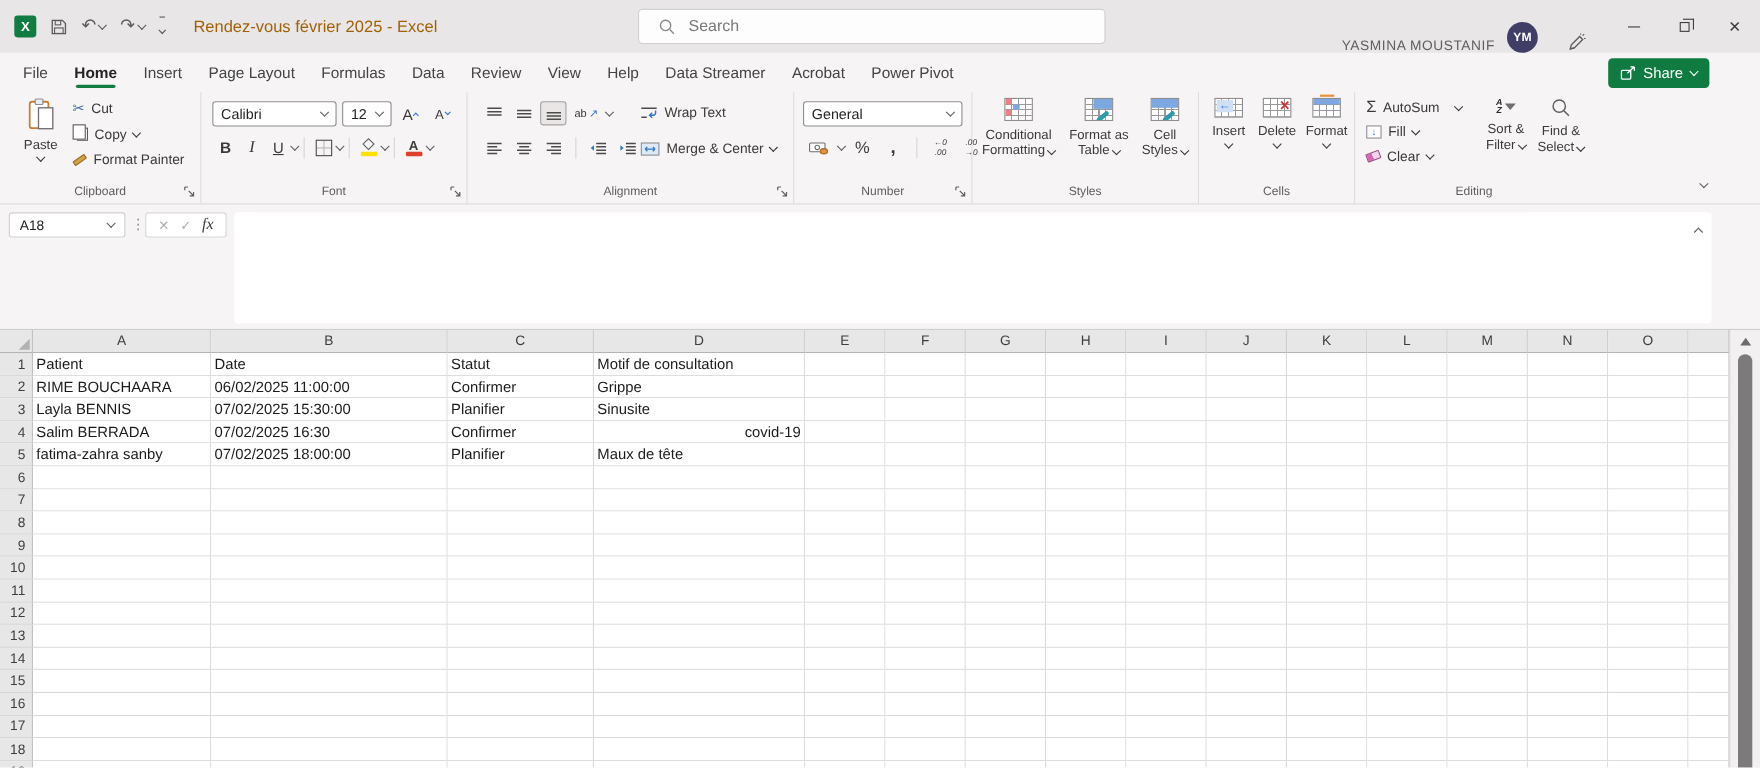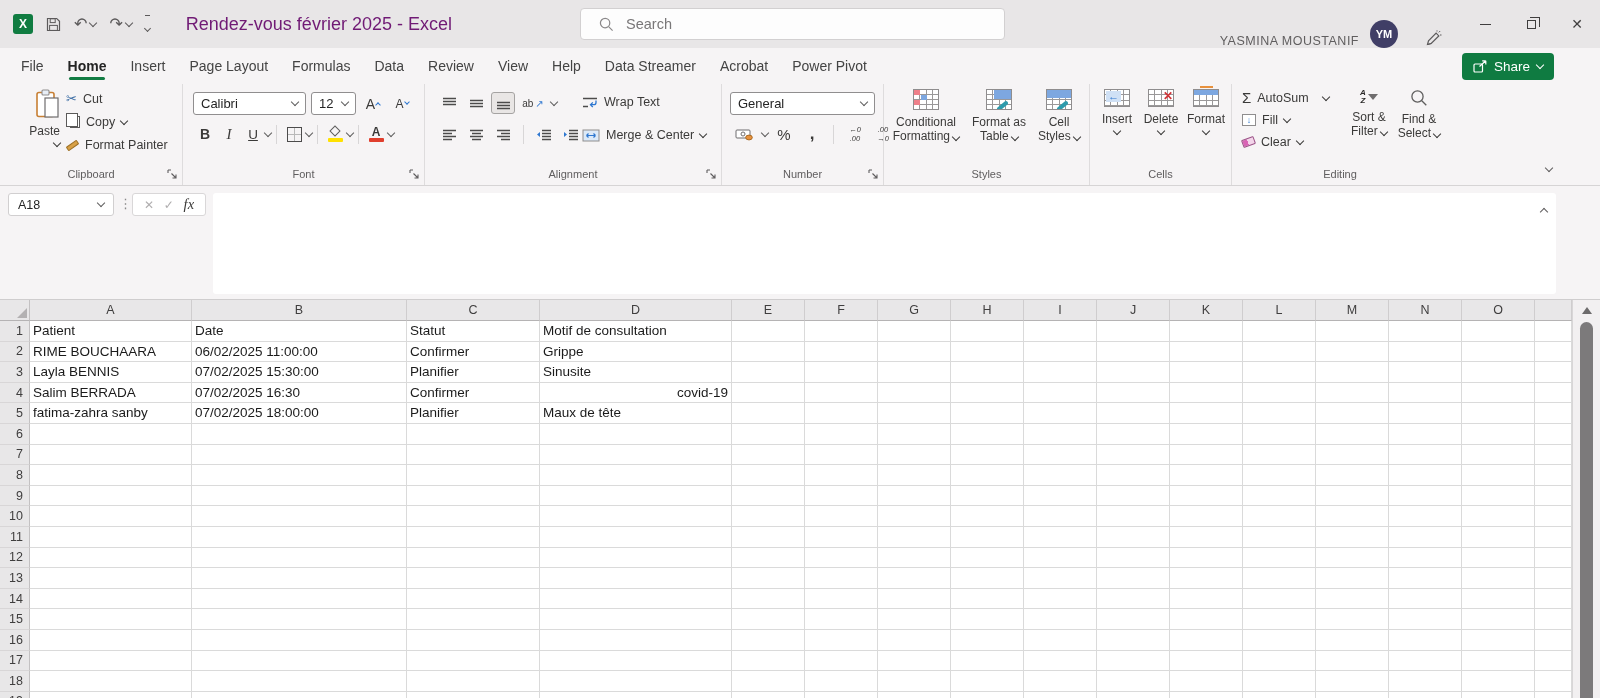--- a/index.html
+++ b/index.html
@@ -10,21 +10,21 @@
   
   .chev{display:inline-block;width:6px;height:6px;border-right:1.3px solid currentColor;border-bottom:1.3px solid currentColor;transform:rotate(45deg);margin-top:-3px;}
   .chev.up{transform:rotate(-135deg);margin-top:3px;}
 
   
   .titlebar{position:absolute;top:0;left:0;width:1600px;height:48px;background:#e8e6e7;display:flex;align-items:center;}
   .qat{display:flex;align-items:center;gap:13px;padding-left:13px;}
   .excel-logo{width:20px;height:20px;background:#107C41;border-radius:3px;color:#fff;font-weight:bold;font-size:12px;display:flex;align-items:center;justify-content:center;}
   .qbtn{color:#5c5a5b;font-size:16px;display:flex;align-items:center;gap:3px;line-height:1;}
   .qcust{display:inline-block;border-top:1.5px solid #5c5a5b;padding-top:2px;}
-  .doc-title{margin-left:36px;font-size:18px;color:#701a75;white-space:nowrap;}
+  .doc-title{margin-left:26px;font-size:15px;color:#a16207;white-space:nowrap;}
   .searchbox{position:absolute;left:580px;top:8px;width:425px;height:32px;background:#fdfdfd;border:1px solid #d2d0d1;border-radius:4px;display:flex;align-items:center;gap:12px;padding-left:18px;color:#797778;font-size:14.5px;}
   .tb-right{position:absolute;right:0;top:0;height:48px;display:flex;align-items:flex-end;}
   .user-name{font-size:12.5px;color:#605e5f;letter-spacing:.5px;margin-right:11px;white-space:nowrap;}
   .avatar{width:28px;height:28px;border-radius:50%;background:#403e66;color:#fff;font-size:11px;font-weight:bold;display:flex;align-items:center;justify-content:center;}
   .penbox{margin:0 20px 0 26px;display:flex;align-items:center;}
   .winbtn{width:46px;height:48px;display:flex;align-items:center;justify-content:center;color:#3f3e3e;}
   .min-glyph{display:inline-block;width:11px;border-top:1.3px solid #3f3e3e;}
   .rest-glyph{position:relative;display:inline-block;width:9px;height:9px;border:1.2px solid #3f3e3e;background:#e8e6e7;}
   .rest-glyph::before{content:"";position:absolute;top:-4px;left:2px;width:9px;height:9px;border:1.2px solid #3f3e3e;border-left:none;border-bottom:none;}
   .close-glyph{font-size:14px;font-weight:300;}
@@ -192,21 +192,21 @@
         <rect x="1" y="4" width="8.5" height="8" rx="1" fill="none" stroke="#fff" stroke-width="1.2"></rect>
         <path d="M6.5 6.5L12.5 1M12.8 0.8h-3.6M12.8 0.8v3.6" stroke="#fff" stroke-width="1.2" fill="none"></path>
       </svg>
     <span>Share</span>
     <span class="chev"></span>
   </div>
 
   <div class="ribbon">
 
     <div class="rgroup" style="width:183px;">
-      <div class="bigbtn" style="left:14px;width:46px;align-items:flex-end;">
+      <div class="bigbtn" style="left:14px;width:46px;">
         <svg width="25" height="30" viewBox="0 0 25 30">
             <rect x="2" y="3.5" width="17" height="24" rx="2" fill="#fff" stroke="#c77f34" stroke-width="1.6"></rect>
             <rect x="7" y="1" width="7" height="5" rx="1" fill="#e8eef6" stroke="#8f8d8e" stroke-width="1.1"></rect>
             <rect x="10" y="9" width="13" height="19" fill="#fff" stroke="#6f6d6e" stroke-width="1.2"></rect>
           </svg>
         <span><span class="blabel">Paste</span></span>
         <span class="chev"></span>
       </div>
       <div style="position:absolute;left:66px;top:7px;display:flex;flex-direction:column;gap:9px;">
         <span class="sbtn">

